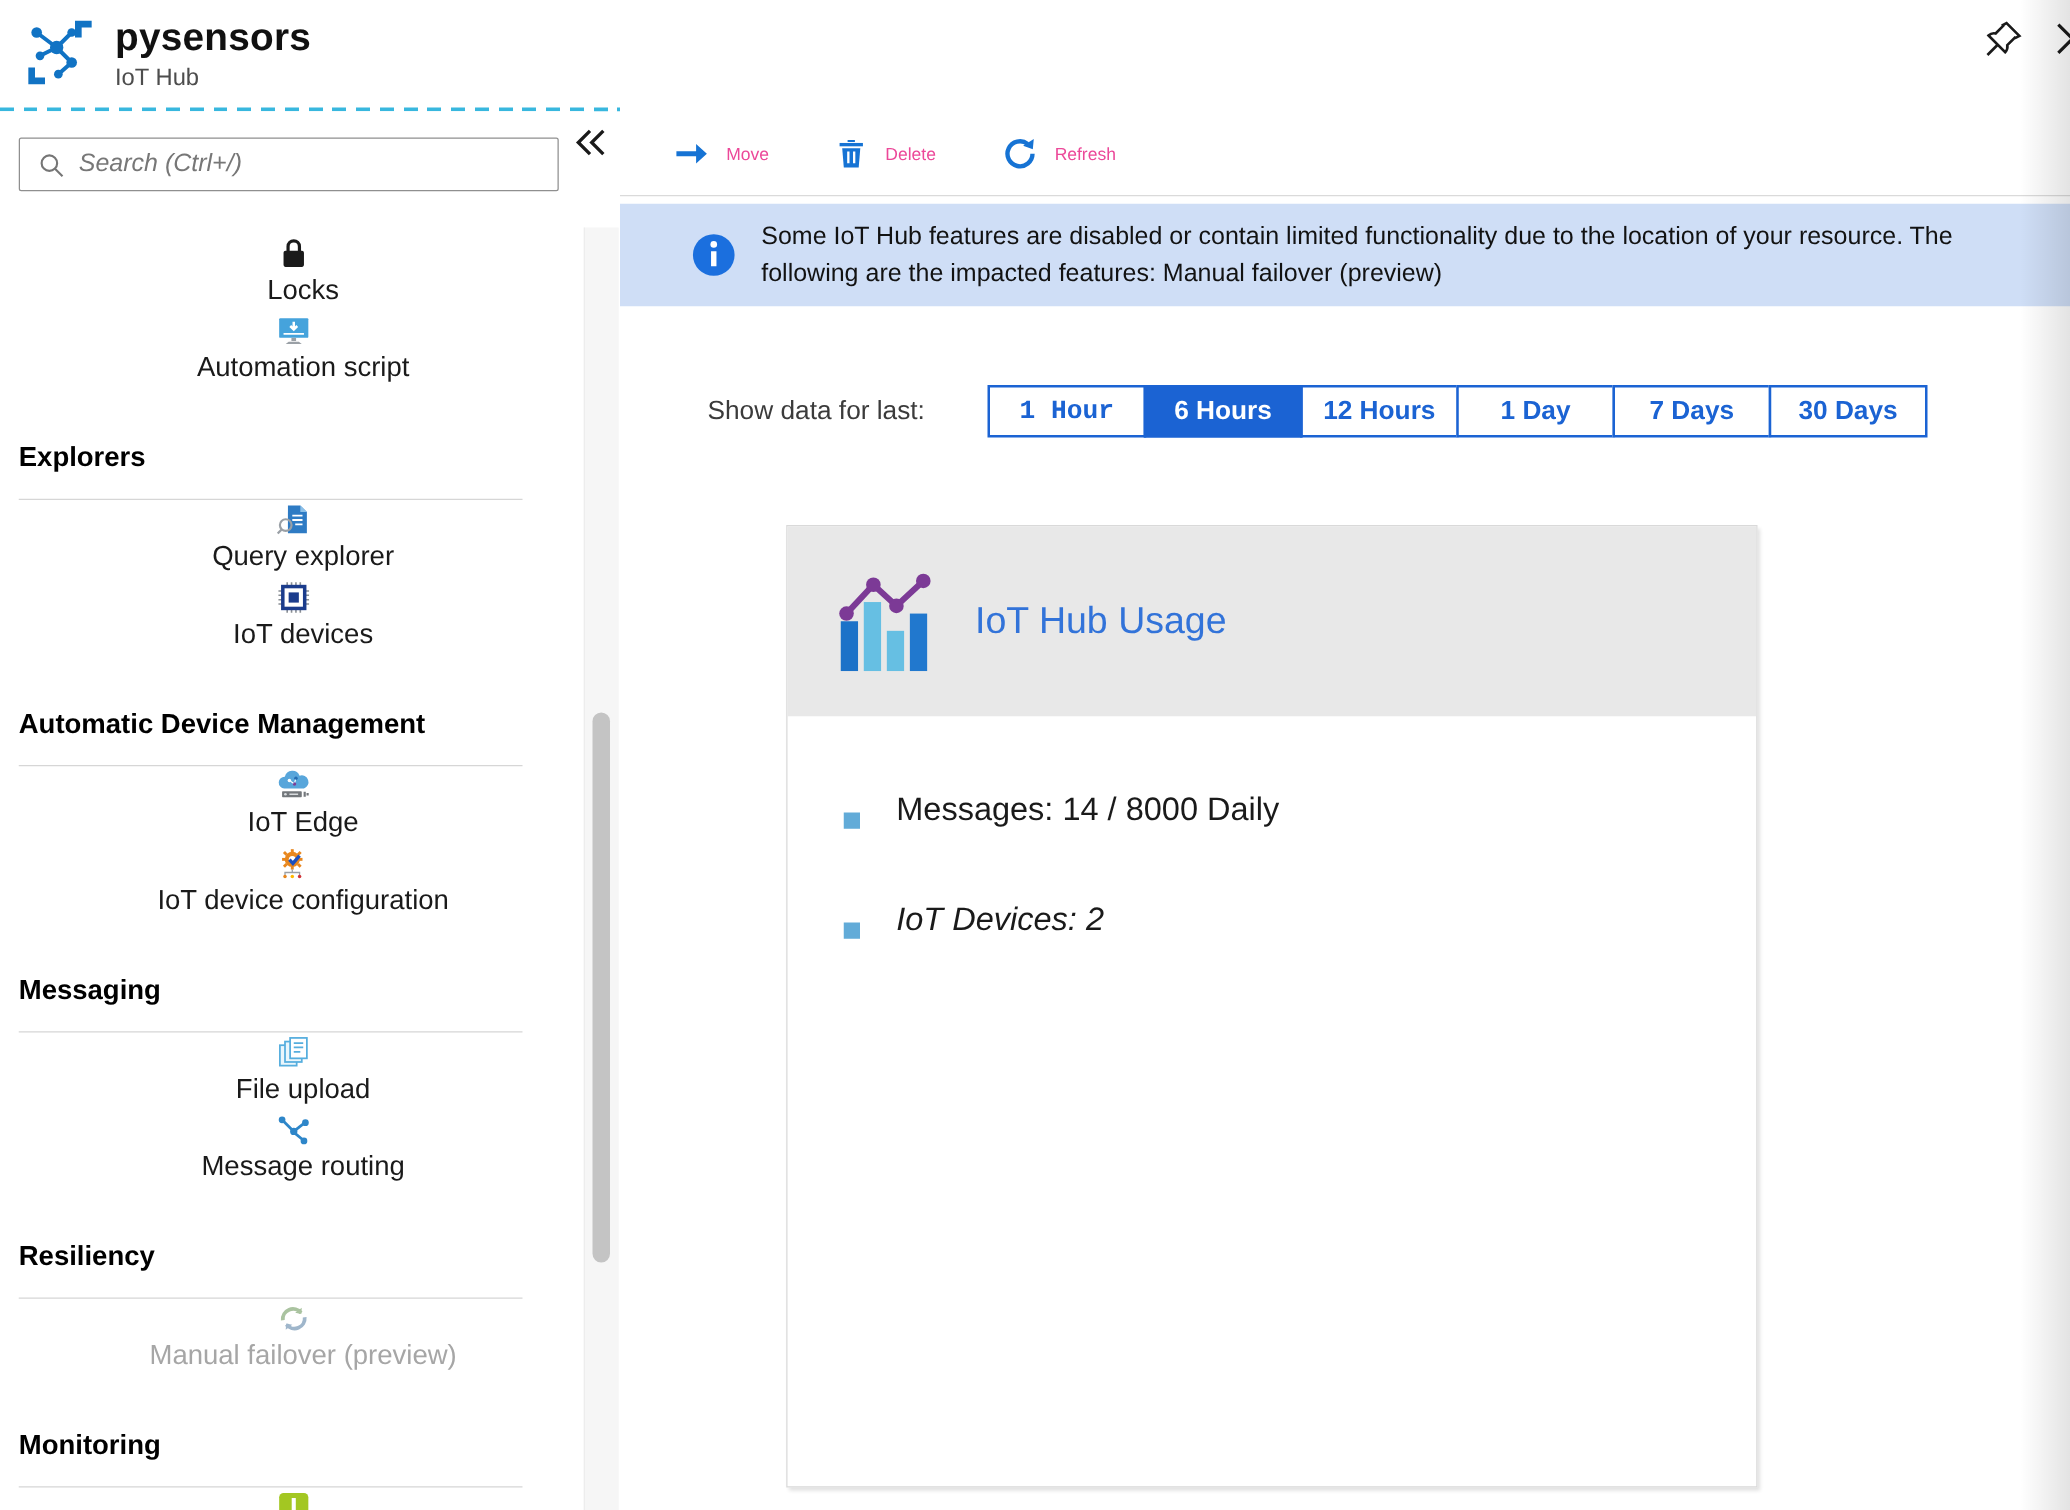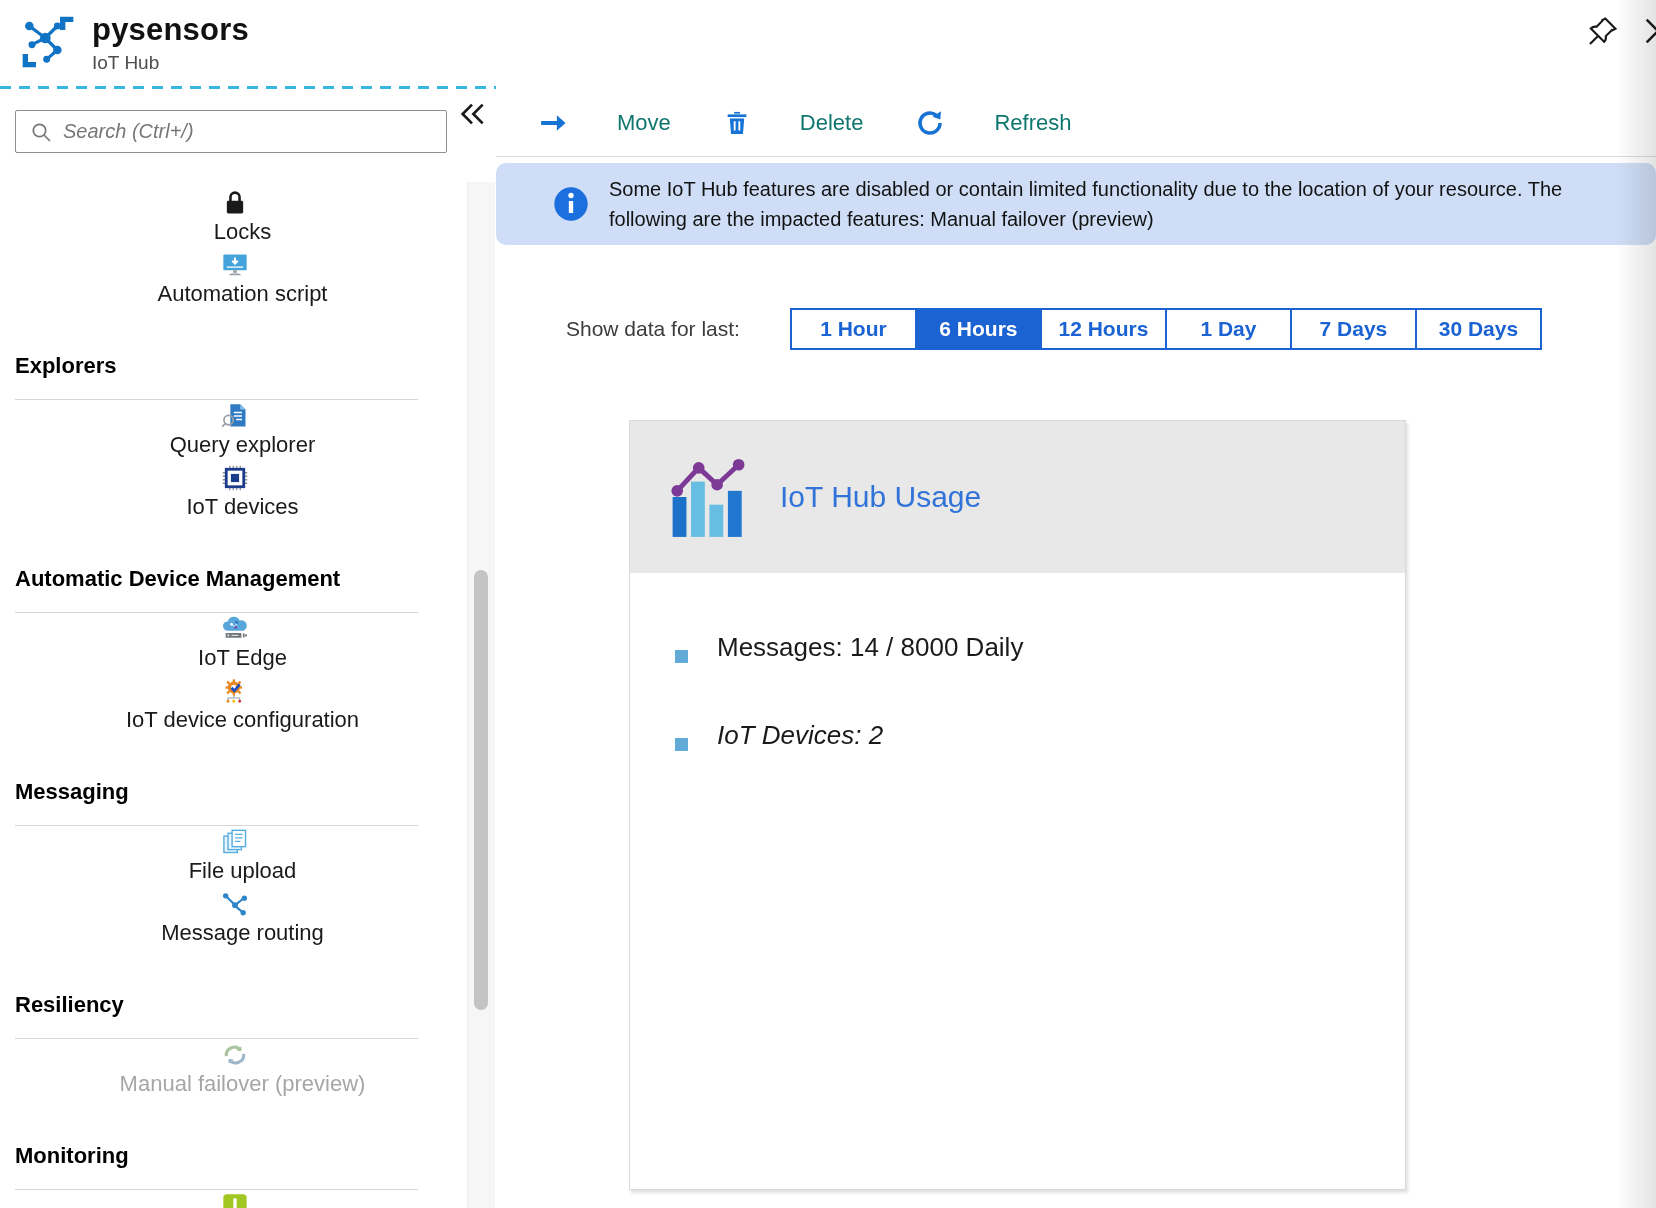--- a/index.html
+++ b/index.html
@@ -41,33 +41,33 @@
   
   .collapse-btn { position:absolute; left:456px; top:98px; width:34px; height:34px; cursor:pointer; }
   .scroll-track { position:absolute; left:467px; top:182px; width:28px; height:1026px; background:#f6f6f6; border-left:1px solid #ededed; }
   .scroll-thumb { position:absolute; left:6px; top:388px; width:14px; height:440px; background:#c4c4c4; border-radius:8px; }
 
   
   .main { position:absolute; left:496px; top:89px; width:1160px; height:1119px; background:#fff; }
   .toolbar { height:68px; border-bottom:1px solid #dadada; display:flex; align-items:center; padding-left:42px; }
   .tb-btn { display:flex; align-items:center; margin-right:52px; cursor:pointer; }
   .tb-btn svg { margin-right:13px; }
-  .tb-label { font-size:22px; color:#0f766e;margin-left:36px; }
-
-  .banner { margin-top:6px; height:82px; background:#cfdef6; display:flex; align-items:center;border-radius:10px; }
+  .tb-label { font-size:14px; color:#ec4899; }
+
+  .banner { margin-top:6px; height:82px; background:#cfdef6; display:flex; align-items:center; }
   .banner-ico { margin-left:55px; flex:none; }
   .banner-text { margin-left:18px; font-size:20px; line-height:30px; color:#121212; max-width:965px; }
 
   .time-row { margin-top:63px; display:flex; align-items:center; padding-left:70px; height:42px; }
   .time-label { font-size:21px; color:#3b3b3b; margin-right:50px; white-space:nowrap; }
   .time-buttons { display:flex; }
   .time-btn { width:127px; height:42px; border:2px solid #1b63d3; background:#fff; color:#1b63d3;
     font-size:21px; font-weight:600; display:flex; align-items:center; justify-content:center;
     margin-left:-2px; cursor:pointer; font-family:"Liberation Sans", sans-serif; }
-  .time-btn:first-child { margin-left:0; }
+  .time-btn:first-child { margin-left:0;font-family:Liberation Mono, monospace; }
   .time-btn.selected { background:#1b63d3; color:#fff; z-index:1; }
 
   .usage-card { margin:70px 0 0 133px; width:777px; height:770px; background:#fff;
     border:1px solid #d9d9d9; box-shadow:2px 3px 3px rgba(0,0,0,0.12); }
   .card-head { height:152px; background:#e8e8e8; display:flex; align-items:center; padding-left:38px; }
   .card-title { margin-left:26px; font-size:30px; color:#3273d9; cursor:pointer; }
   .card-body { padding:32px 0 0 45px; }
   .metric { display:flex; align-items:flex-end; height:58px;gap:12px; }
   .metric + .metric { margin-top:30px;font-style:italic; }
   .bullet { width:13px; height:13px; background:#62abd8; margin-right:17px; flex:none; }

